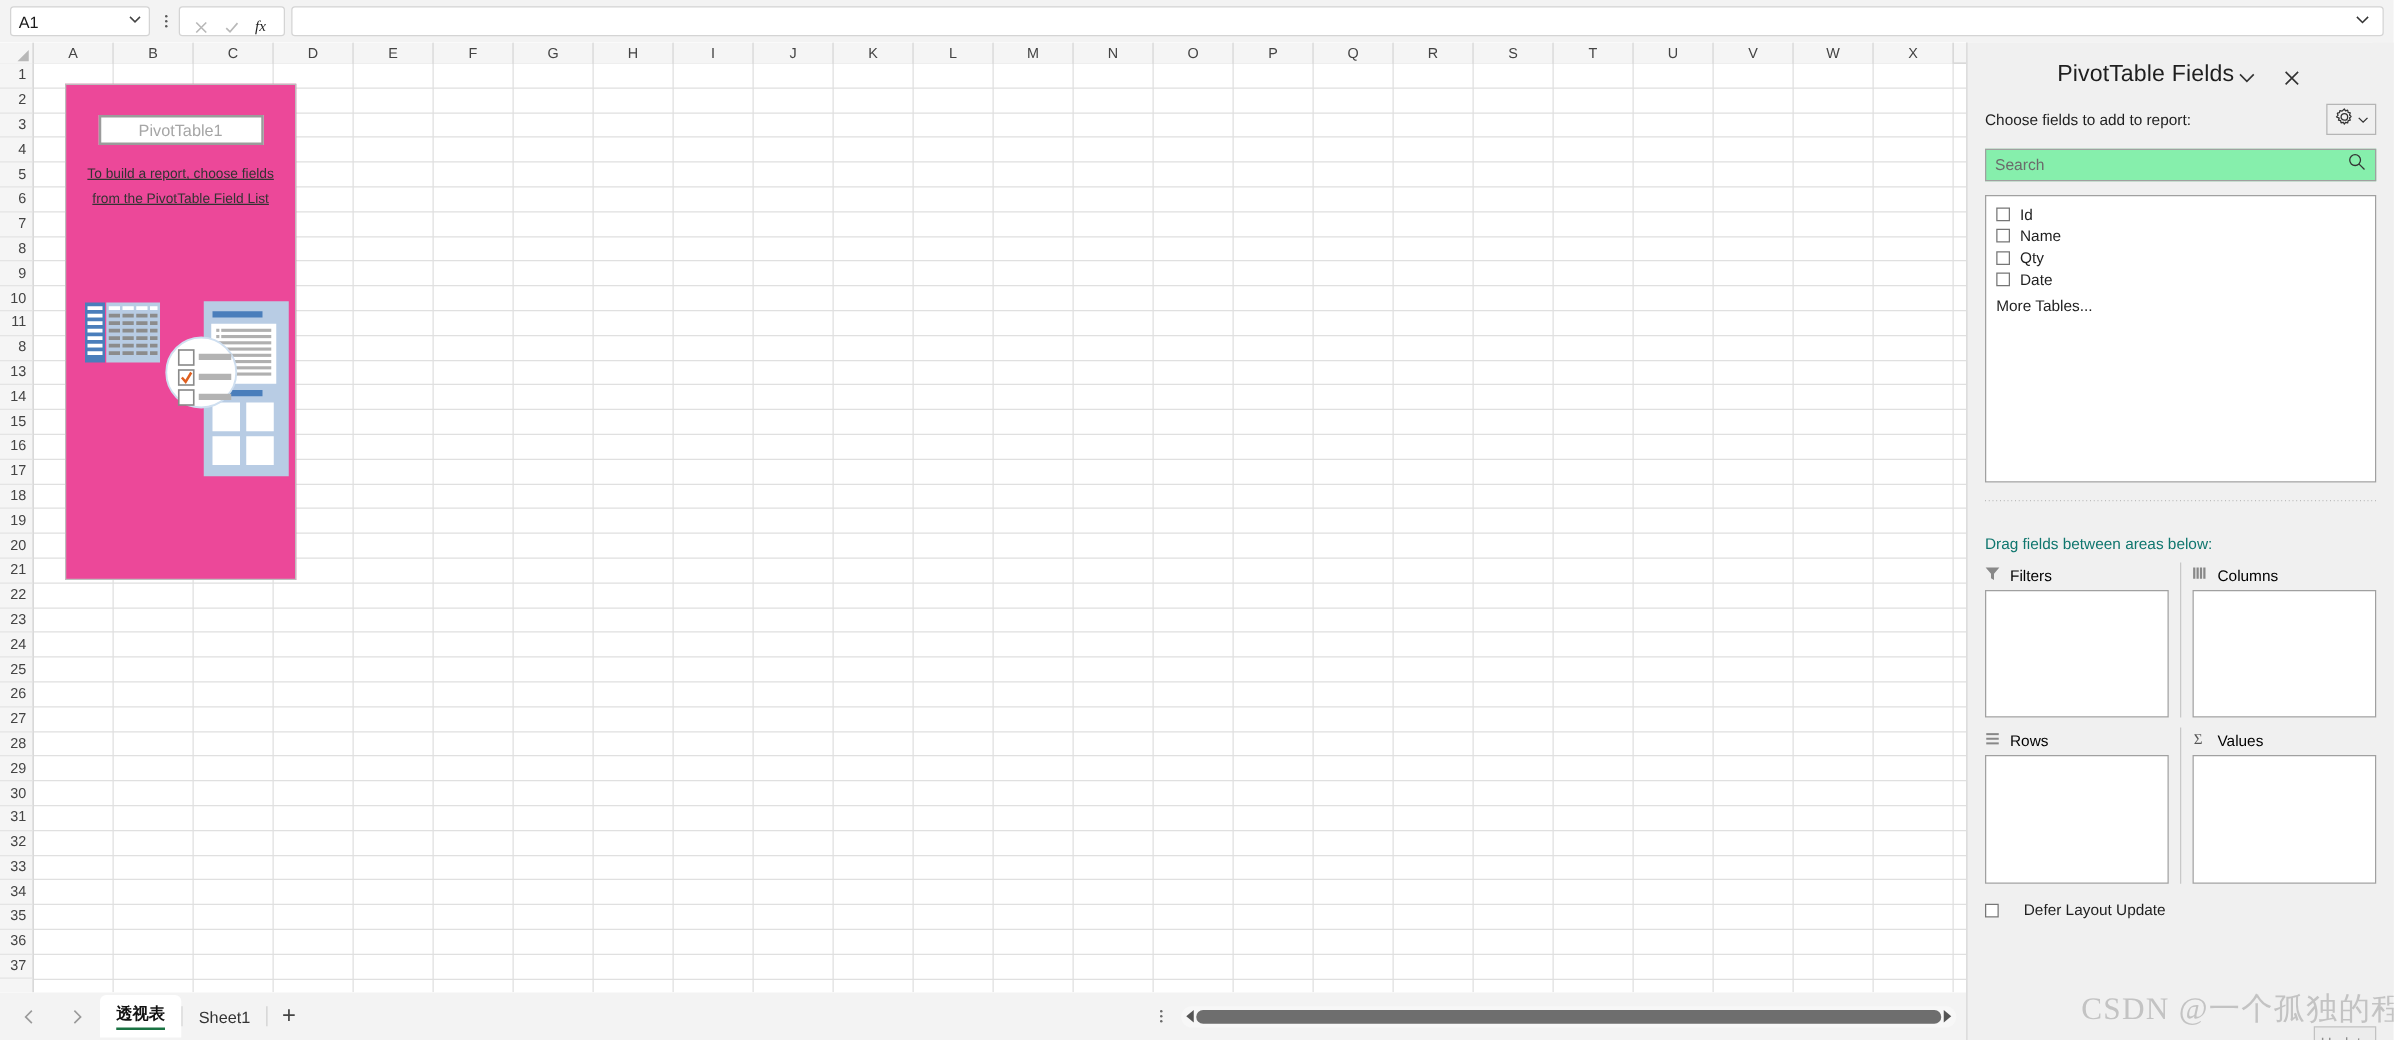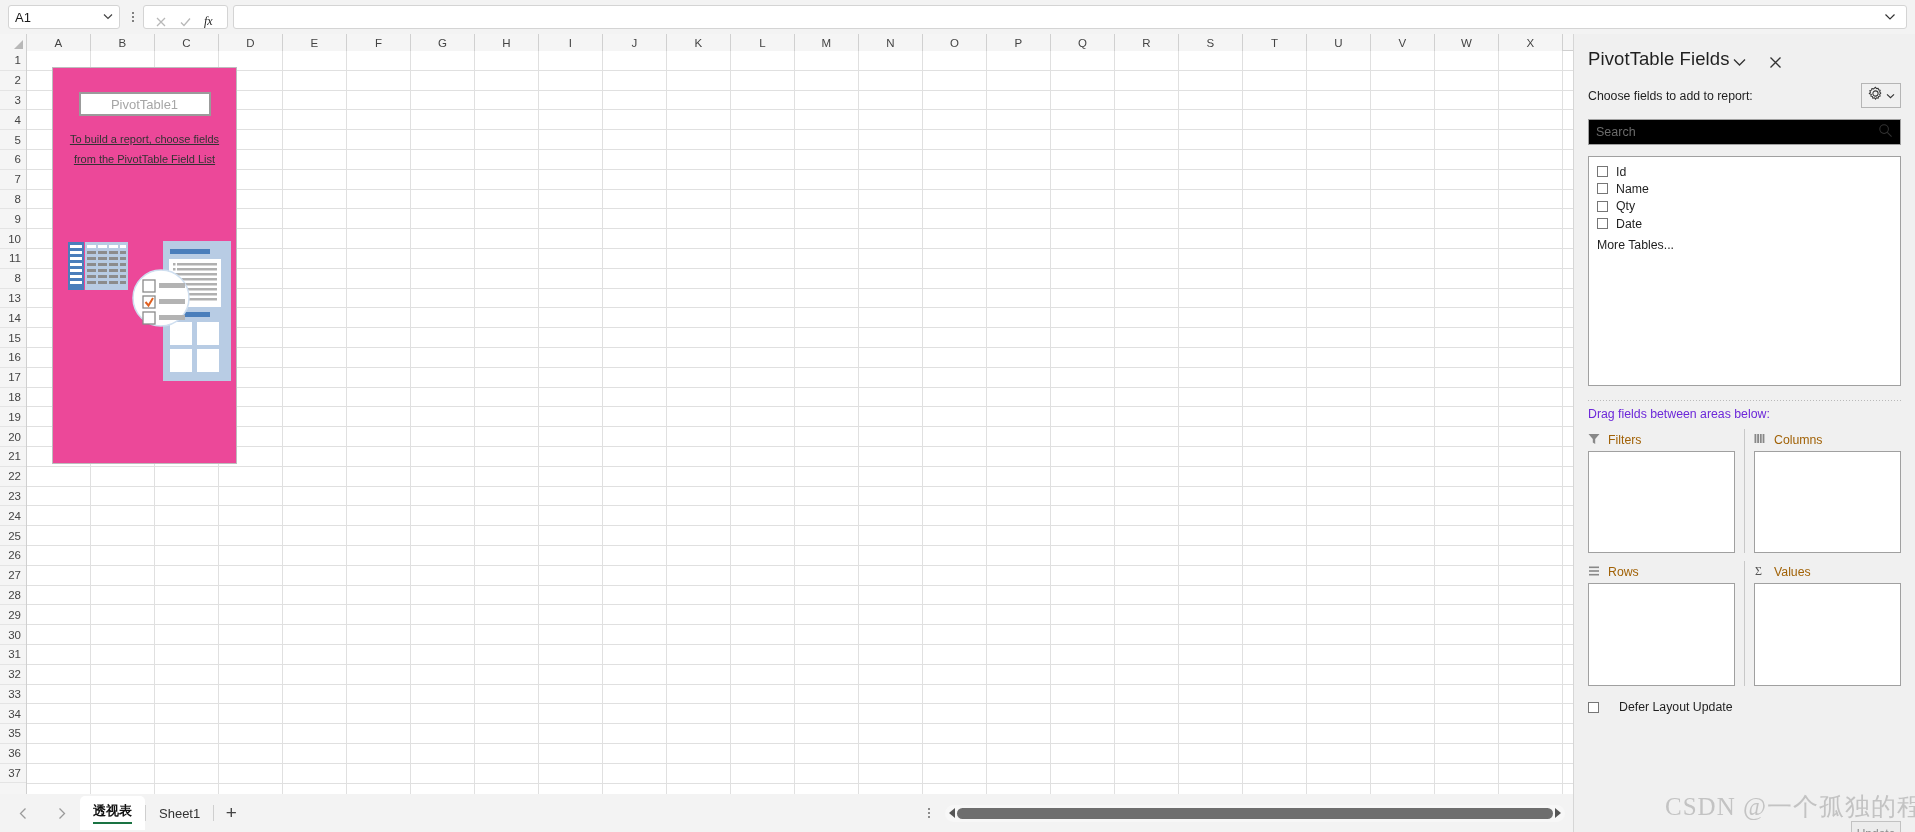--- a/index.html
+++ b/index.html
@@ -164,65 +164,65 @@
             border-color: transparent transparent transparent #555; margin: 0 2px; }
   .hthumb { flex: 1; height: 11px; background: #6e6e6e; border-radius: 6px; }
 
   
   .pane {
     position: absolute; left: 1573px; top: 34px; width: 342px; height: 798px;
     background: #f0f0f0; border-left: 1px solid #d6d6d6;
     padding: 0 14px; overflow: hidden;
   }
   .pane-header {
-    display: flex; align-items: flex-start; justify-content: flex-start;
+    display: flex; align-items: flex-start; justify-content: center;
     padding-top: 14px;
   }
   .pane-title { font-size: 18.5px; color: #1f1f1f; font-weight: 400; letter-spacing: .1px; }
   .pane-header-btns { display: flex; align-items: center; gap: 16px; padding-top: 5px; }
   .hdr-btn { width: 20px; height: 18px; display: flex; align-items: center; justify-content: center; }
   .choose-row {
     display: flex; align-items: center; justify-content: space-between;
     margin-top: 12px;
   }
   .choose-label { font-size: 12.3px; color: #1f1f1f; }
   .gear-box {
     width: 40px; height: 25px; border: 1px solid #b5b5b5; background: #f0f0f0;
     display: flex; align-items: center; justify-content: center; gap: 3px;
   }
   .gear-caret { font-size: 9px; color: #333; }
   .search-box {
-    margin-top: 11px; height: 26px; background: #000000; border: 1px solid #a0a0a0;
+    margin-top: 11px; height: 26px; background: #86efac; border: 1px solid #a0a0a0;
     display: flex; align-items: center; padding: 0 7px; justify-content: space-between;
   }
   .search-box .ph { font-size: 12.5px; color: #6b6b6b; }
   .field-list {
     margin-top: 11px; height: 230px; background: #fff; border: 1px solid #a0a0a0;
     padding: 6px 8px;
   }
   .field-item { display: flex; align-items: center; gap: 8px; height: 17.3px; }
   .chk {
     width: 11px; height: 11px; border: 1px solid #767676; background: #fff;
     flex: 0 0 auto;
   }
   .field-label { font-size: 12.3px; color: #1f1f1f; }
   .more-tables { font-size: 12.3px; color: #1f1f1f; margin-top: 6px; }
   .pane-divider {
     margin-top: 14px; height: 1px;
     background-image: linear-gradient(to right, #b9b9b9 1px, transparent 1px);
     background-size: 3px 1px;
   }
-  .drag-label { font-size: 12.3px; color: #6d28d9; margin-top: 6px; }
+  .drag-label { font-size: 12.3px; color: #0f766e; margin-top: 27px; }
   .areas { margin-top: 8px; }
   .areas-row { display: flex; gap: 0; height: 124px; }
   .area-col { flex: 1; display: flex; flex-direction: column; position: relative; }
   .area-col + .area-col { border-left: 1px solid #c8c8c8; padding-left: 9px; }
   .area-col.left { padding-right: 9px; }
   .area-head { display: flex; align-items: center; gap: 8px; height: 22px; }
-  .area-name { font-size: 12.3px; color: #a16207; }
+  .area-name { font-size: 12.3px; color: #000000; }
   .area-drop { flex: 1; background: #fff; border: 1px solid #a0a0a0; }
   .areas-row.second { margin-top: 8px; height: 125px; }
   .defer-row { display: flex; align-items: center; gap: 20px; margin-top: 14px; }
   .defer-label { font-size: 12.3px; color: #1f1f1f; }
   .update-btn {
     position: absolute; right: 14px; bottom: -14px; width: 50px; height: 25px;
     border: 1px solid #c2c2c2; background: #ececec; color: #8d8d8d;
     font-size: 12px; display: flex; align-items: center; justify-content: center;
     overflow: hidden;
   }

